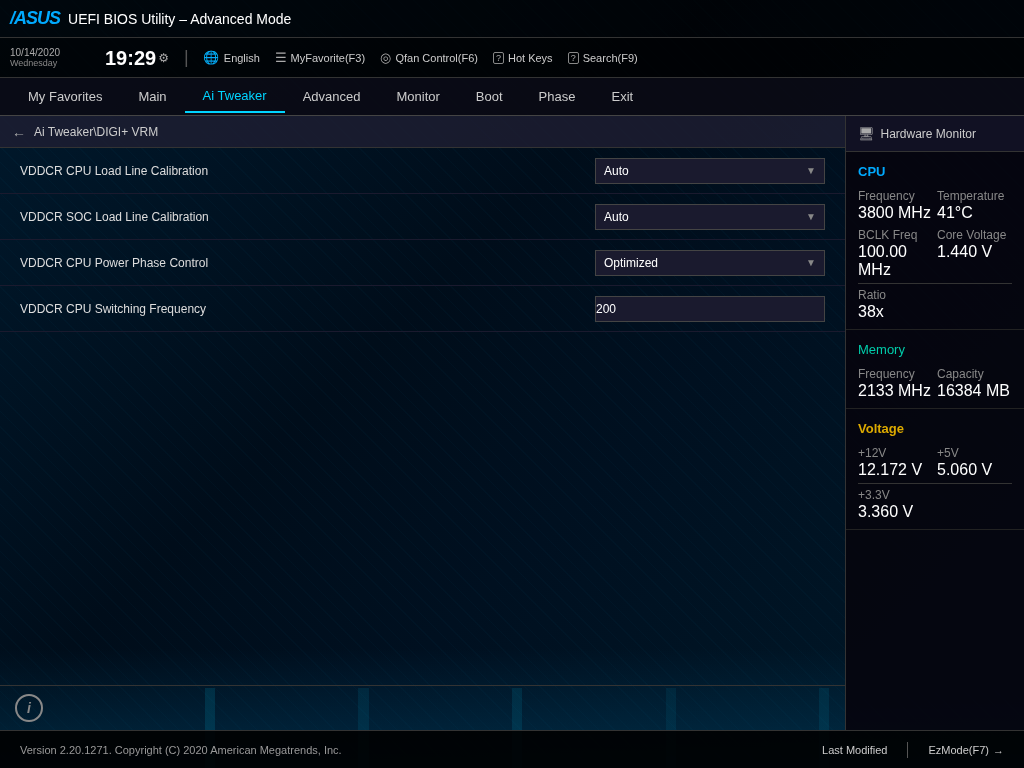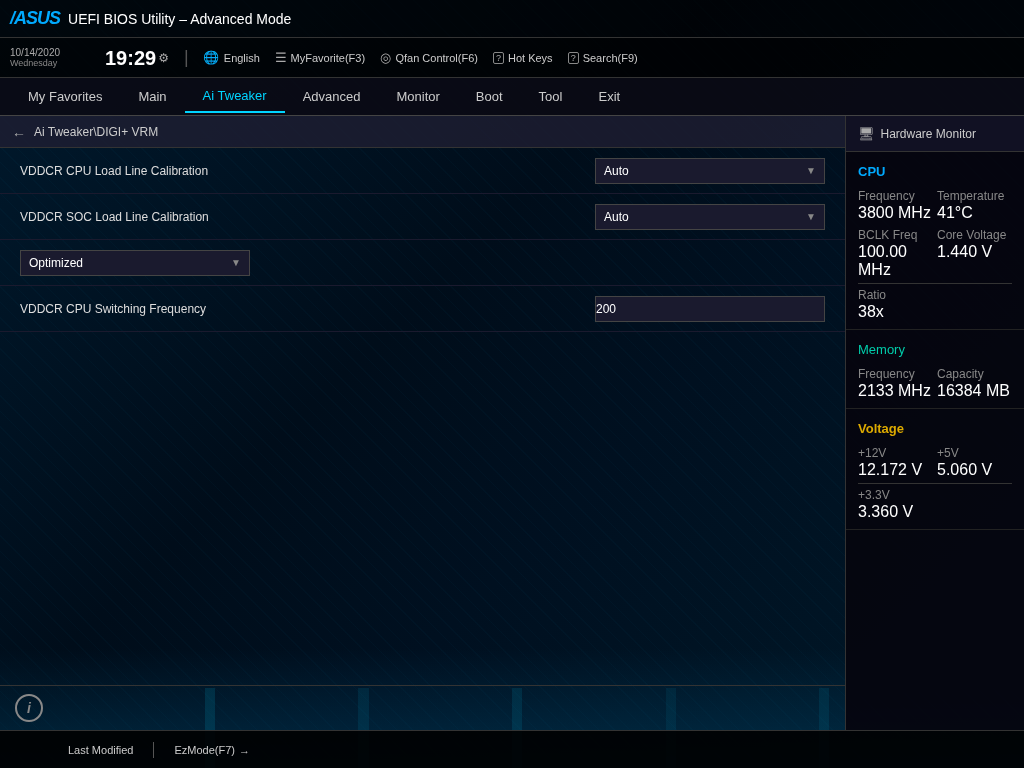--- a/index.html
+++ b/index.html
@@ -421,21 +421,21 @@
     <div class="nav-tab">
       <span>Advanced</span>
     </div>
     <div class="nav-tab">
       <span>Monitor</span>
     </div>
     <div class="nav-tab">
       <span>Boot</span>
     </div>
     <div class="nav-tab">
-      <span>Tool</span>
+      <span>Phase</span>
     </div>
     <div class="nav-tab">
       <span>Exit</span>
     </div>
   </div>
 
   <div class="content-area">
 
     <div class="main-panel">
 
@@ -460,20 +460,21 @@
           <span class="setting-label">VDDCR SOC Load Line Calibration</span>
           <div class="setting-control">
             <div class="select-control">
               <span>Auto</span>
               <span class="arrow">▼</span>
             </div>
           </div>
         </div>
 
         <div class="setting-row">
+          <span class="setting-label">VDDCR CPU Power Phase Control</span>
           <div class="setting-control">
             <div class="select-control">
               <span>Optimized</span>
               <span class="arrow">▼</span>
             </div>
           </div>
         </div>
 
         <div class="setting-row">
           <span class="setting-label">VDDCR CPU Switching Frequency</span>
@@ -555,20 +556,21 @@
           <div class="monitor-item-label">+3.3V</div>
           <div class="monitor-item-value">3.360 V</div>
         </div>
       </div>
 
     </div>
 
   </div>
 
   <div class="footer">
+    <span class="footer-left">Version 2.20.1271. Copyright (C) 2020 American Megatrends, Inc.</span>
     <div class="footer-right">
       <span class="footer-item">Last Modified</span>
       <div class="footer-divider"></div>
       <div class="footer-ezmode">
         <span>EzMode(F7)</span>
         <span>→</span>
       </div>
     </div>
   </div>
 

